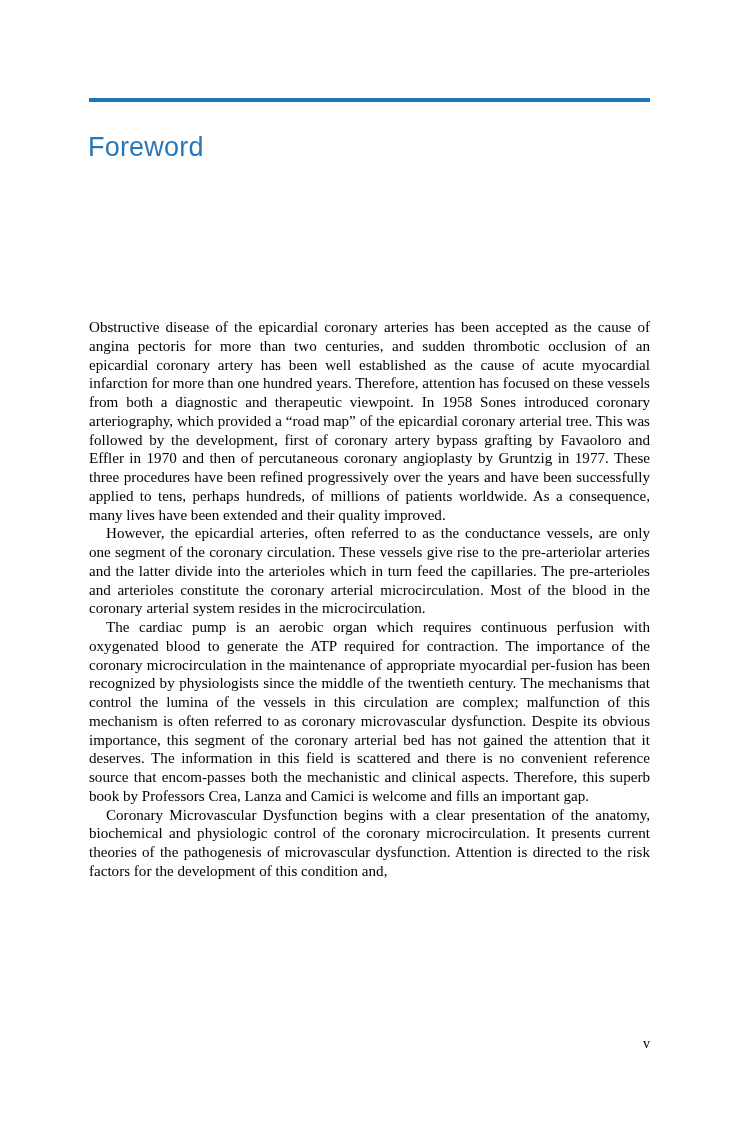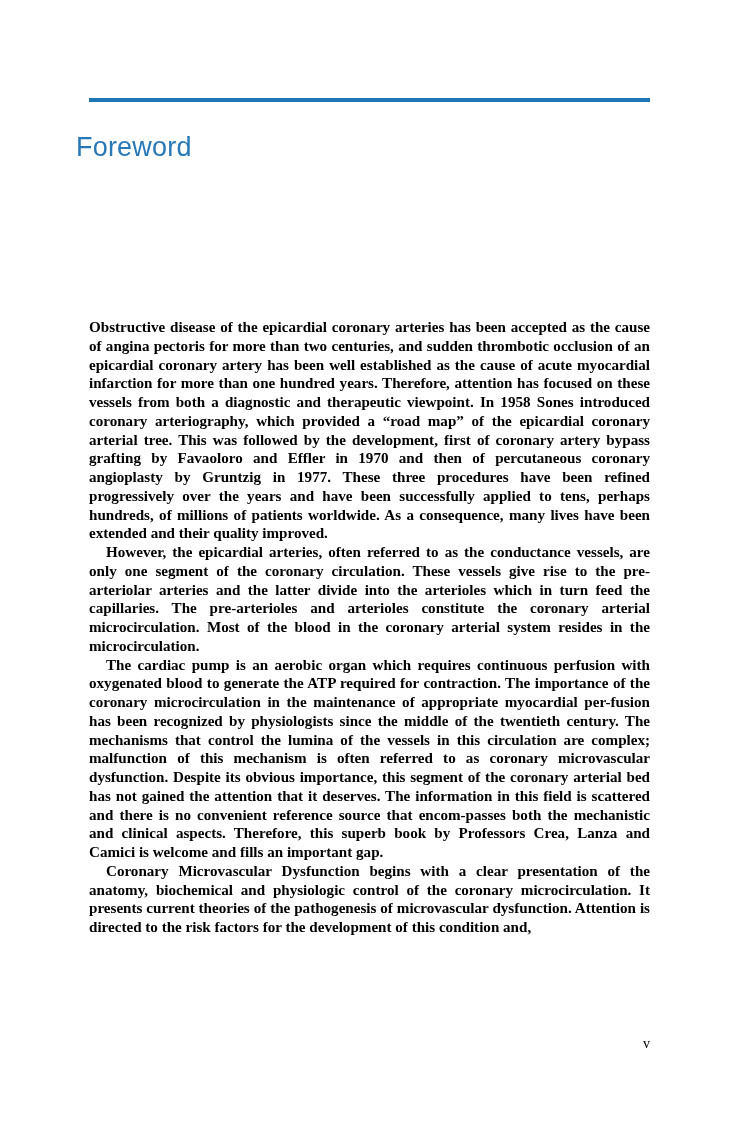--- a/index.html
+++ b/index.html
@@ -28,21 +28,21 @@
     position: absolute;
     left: 89px;
     top: 98px;
     width: 561px;
     height: 4px;
     background: #1f76b4;
   }
 
   .chapter-title {
     position: absolute;
-    left: 76px;
+    left: 88px;
     top: 112px;
     width: 562px;
     font-family: "Liberation Sans", "DejaVu Sans", sans-serif;
     font-size: 27px;
     line-height: 34px;
     font-weight: 400;
     letter-spacing: 0.2px;
     color: #2878b8;
     white-space: nowrap;
   }
@@ -57,21 +57,20 @@
 
   .para {
     margin: 0;
     font-size: 15.1px;
     line-height: 18.75px;
     text-align: justify;
     text-justify: inter-word;
     -webkit-hyphens: none;
     hyphens: none;
     word-spacing: 0px;
-    font-weight: bold;
   }
 
   .para + .para {
     text-indent: 17px;
   }
 
   
   .folio {
     position: absolute;
     left: 89px;

